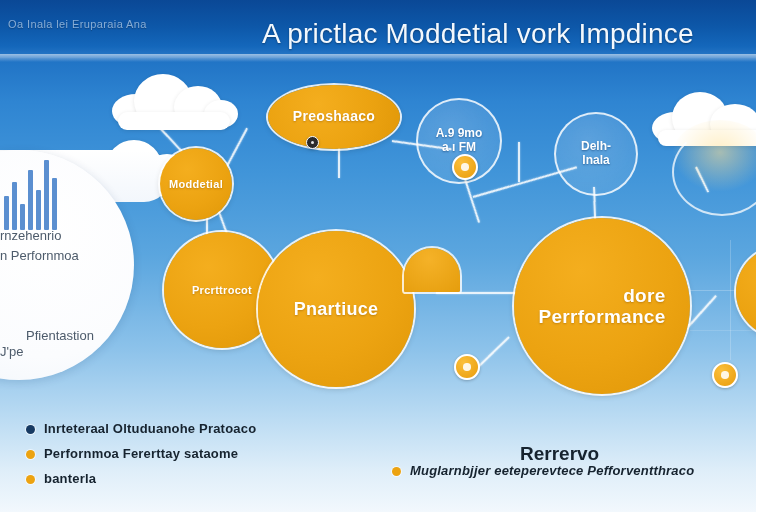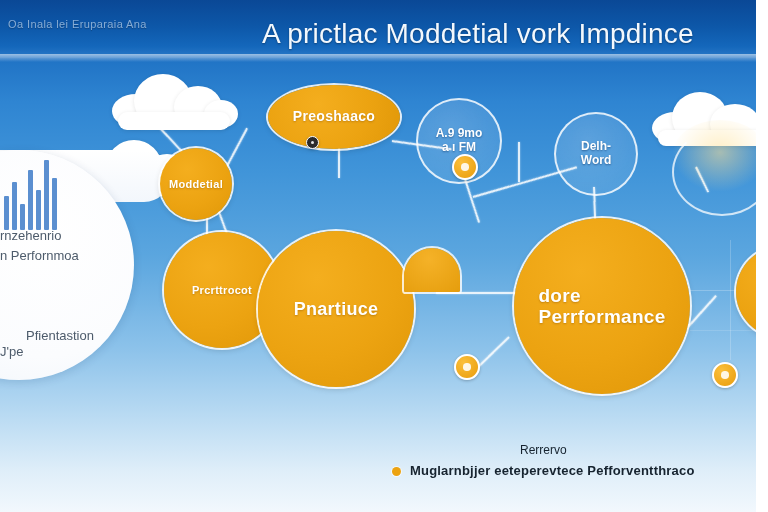--- a/index.html
+++ b/index.html
@@ -47,21 +47,21 @@
     text-shadow:0 1px 2px rgba(0,0,0,.35);
     filter:blur(.15px);
   }
 
   
   .node{
     position:absolute;border-radius:50%;
     background:radial-gradient(circle at 38% 30%,#f4ae1e 0%,#eca311 55%,#e09708 100%);
     box-shadow:0 0 0 2px rgba(255,255,255,.85), 0 2px 6px rgba(0,0,0,.18);
     display:flex;align-items:center;justify-content:center;
-    text-align:left;color:#ffffff;
+    text-align:right;color:#ffffff;
     font-weight:bold;letter-spacing:.3px;line-height:1.12;
     text-shadow:0 1px 2px rgba(140,85,0,.45);
     filter:blur(.25px);
   }
   .node.ellipse{border-radius:50%/50%;}
   .ghost{
     position:absolute;border-radius:50%;
     background:radial-gradient(circle at 40% 32%,rgba(255,255,255,.18),rgba(255,255,255,.05));
     border:2px solid rgba(255,255,255,.82);
     display:flex;align-items:center;justify-content:center;
@@ -117,21 +117,21 @@
   .bullet-row{display:flex;align-items:flex-start;gap:9px;margin-bottom:10px;}
   .bullet-mark{
     width:9px;height:9px;border-radius:50%;margin-top:4px;flex:0 0 9px;
     box-shadow:0 0 0 1px rgba(255,255,255,.6);
   }
   .bullet-text{
     font-size:13px;font-weight:bold;color:#16232f;letter-spacing:.2px;
     filter:blur(.35px);white-space:nowrap;
   }
   .right-note{
-    position:absolute;font-size:12px;font-weight:normal;color:#16232f;
+    position:absolute;font-size:19px;font-weight:bold;color:#16232f;
     filter:blur(.35px);white-space:nowrap;padding-left:12px;
   }
   .tab-cap{
     position:absolute;
     background:radial-gradient(circle at 45% 25%,#f5b228,#e59d0c);
     border-radius:60px 60px 4px 4px;
     box-shadow:0 0 0 2px rgba(255,255,255,.8);
     color:#fff;font-size:9px;font-weight:bold;line-height:1.25;
     display:flex;align-items:center;justify-content:center;text-align:center;
     text-shadow:0 1px 1px rgba(130,80,0,.5);filter:blur(.4px);
@@ -206,21 +206,21 @@
   </div>
   <div class="panel-text" style="left:0px;top:227px;">rnzehenrio</div>
   <div class="panel-text" style="left:0px;top:247px;">n Perfornmoa</div>
   <div class="panel-text" style="left:26px;top:327px;">Pfientastion</div>
   <div class="panel-text" style="left:0px;top:343px;">J'pe</div>
 
   <div class="ghost" style="left:416px;top:98px;width:82px;height:82px;font-size:12px;white-space:pre-line;">A.9 9mo
 a ı FM</div>
 
   <div class="ghost" style="left:554px;top:112px;width:80px;height:80px;font-size:12px;white-space:pre-line;">Delh-
-Word</div>
+Inala</div>
 
   <div class="node ellipse" style="left:268px;top:85px;width:132px;height:64px;font-size:14px;">Preoshaaco</div>
 
   <div class="node" style="left:160px;top:148px;width:72px;height:72px;font-size:11px;">Moddetial</div>
 
   <div class="node" style="left:164px;top:232px;width:116px;height:116px;font-size:11px;">Prcrttrocot</div>
 
   <div class="node" style="left:258px;top:231px;width:156px;height:156px;font-size:18px;">Pnartiuce</div>
 
   <div class="node" style="left:514px;top:218px;width:176px;height:176px;font-size:19px;white-space:pre-line;">dore
@@ -228,22 +228,36 @@
 
   <div class="node" style="left:736px;top:246px;width:92px;height:92px;font-size:15px;">Pil</div>
 
   <div class="tab-cap" style="left:404px;top:248px;width:56px;height:44px;white-space:pre-line;"></div>
 
   <div class="dot" style="left:452px;top:154px;width:22px;height:22px;"></div>
   <div class="dot" style="left:454px;top:354px;width:22px;height:22px;"></div>
   <div class="dot" style="left:712px;top:362px;width:22px;height:22px;"></div>
   <div class="dot" style="left:306px;top:136px;width:11px;height:11px;border-width:1px;background:#2b2b2b;"></div>
 
+  <div class="bullets" style="left:26px;top:421px;">
+    <div class="bullet-row">
+      <span class="bullet-mark" style="background:#163a63;"></span>
+      <span class="bullet-text">Inrteteraal Oltuduanohe Pratoaco</span>
+    </div>
+    <div class="bullet-row">
+      <span class="bullet-mark" style="background:#eca311;"></span>
+      <span class="bullet-text">Perfornmoa Fererttay sataome</span>
+    </div>
+    <div class="bullet-row">
+      <span class="bullet-mark" style="background:#eca311;"></span>
+      <span class="bullet-text">banterla</span>
+    </div>
+  </div>
 
   <div class="right-note" style="left:508px;top:443px;">Rerrervo</div>
   <div class="bullets" style="left:392px;top:463px;">
-    <div class="bullet-row" style="margin-bottom:16px;">
+    <div class="bullet-row" style="margin-bottom:16px;font-style:italic;">
       <span class="bullet-mark" style="background:#eca311;"></span>
       <span class="bullet-text">Muglarnbjjer eeteperevtece Pefforventthraco</span>
     </div>
   </div>
 
 </div>
 
 </body></html>

